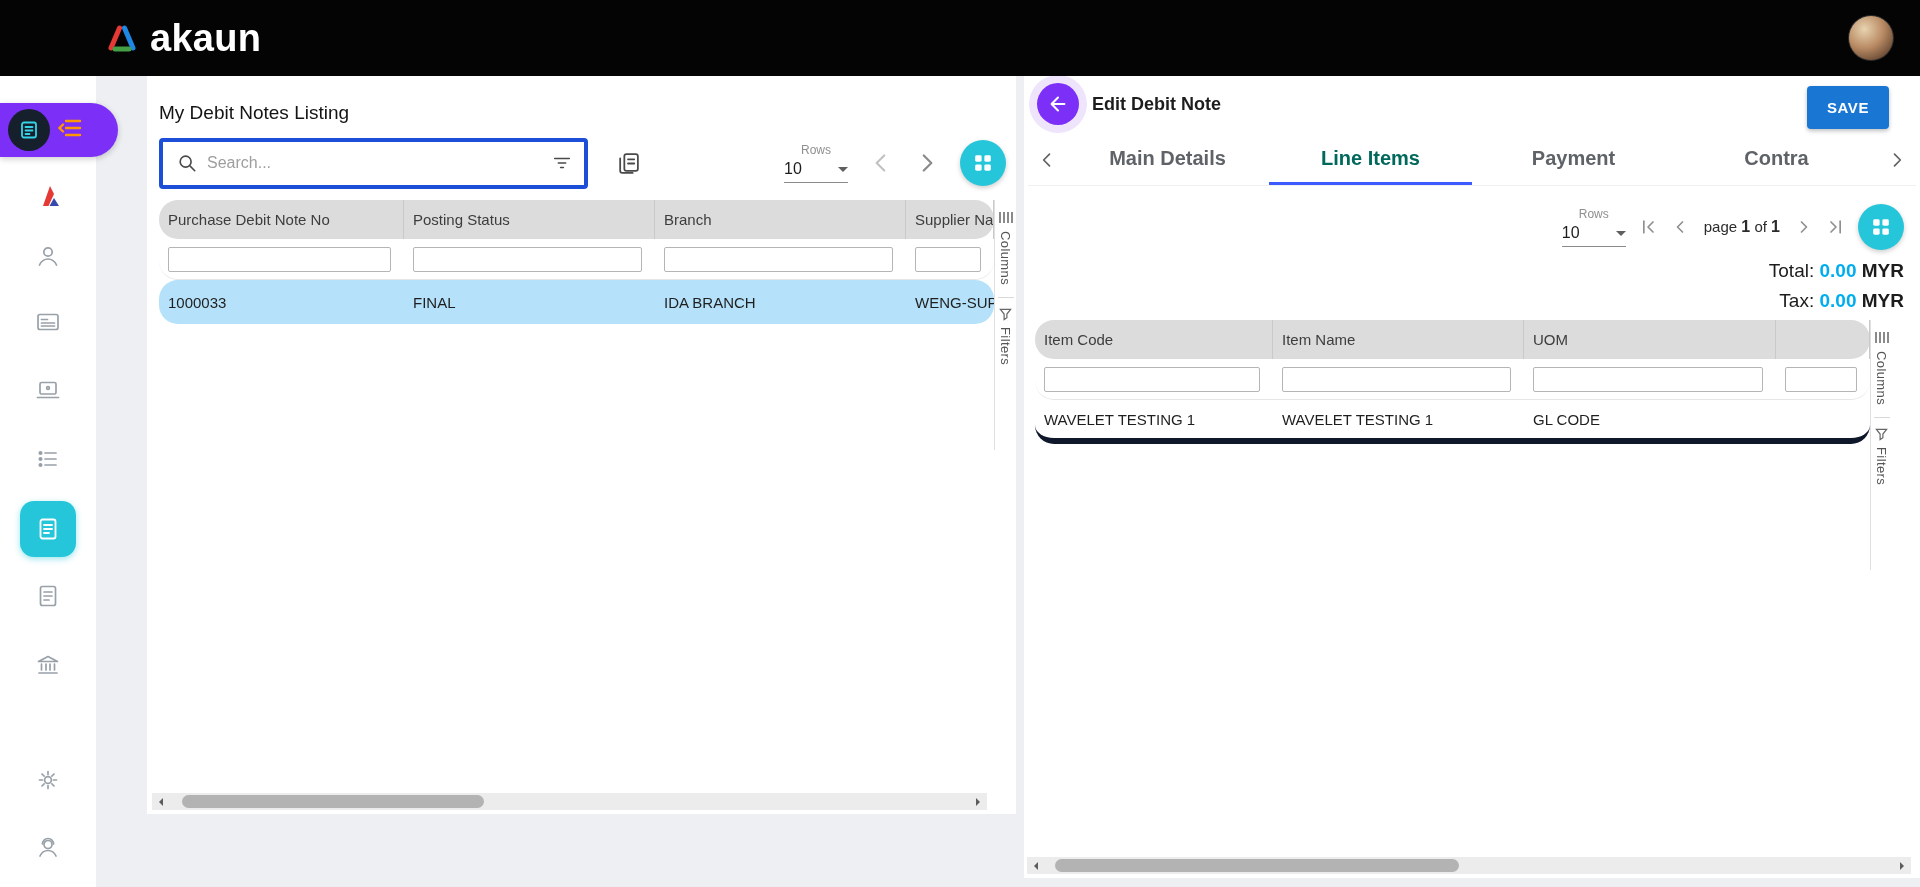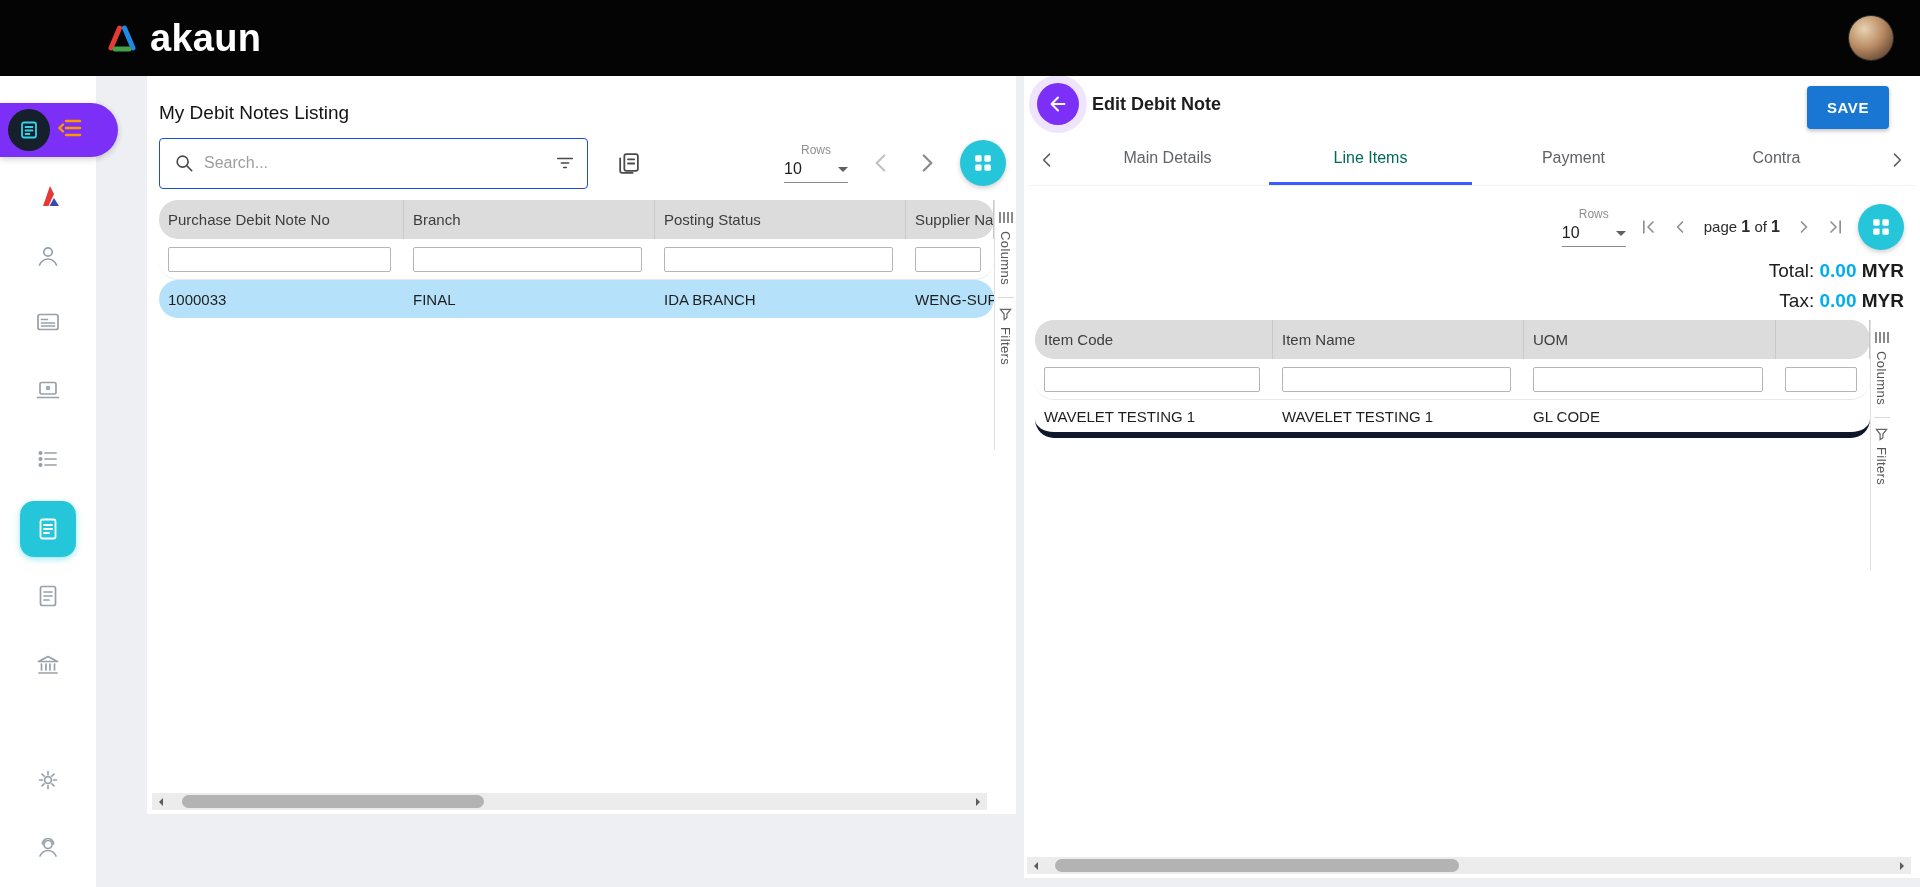--- a/index.html
+++ b/index.html
@@ -28,21 +28,21 @@
   .gicon { stroke:#98a0a8; fill:none; stroke-width:1.7; stroke-linecap:round; stroke-linejoin:round; }
   .tile { width:56px; height:56px; border-radius:14px; background:#26c6da; display:flex; align-items:center; justify-content:center;
           box-shadow:0 2px 6px rgba(38,198,218,.45); }
   
   .panel { position:absolute; background:#fff; }
   .panel-left  { left:147px;  top:76px; width:869px; height:738px; }
   .panel-right { left:1024px; top:76px; width:896px; height:802px;padding-left:25px; }
   
   .lp-title { position:absolute; top:26px; left:12px; font-size:19px; font-weight:500; color:#141414; }
   .lp-toolbar { position:absolute; top:60px; left:12px; right:10px; height:54px; display:flex; align-items:center; }
-  .searchbox { width:429px; height:51px; border:1px solid #1d4ed8; border-radius:4px; display:flex; align-items:center;
+  .searchbox { width:429px; height:51px; border:4px solid #1d4ed8; border-radius:4px; display:flex; align-items:center;
                padding:0 12px 0 14px; gap:10px; background:#fff; }
   .searchbox input { flex:1; border:none; outline:none; font-size:16px; color:#333; font-family:"Liberation Sans",sans-serif; }
   .searchbox input::placeholder { color:#9e9e9e; }
   .tool-icon { display:flex; align-items:center; justify-content:center; }
   .pages-icon { margin-left:28px; }
   .cluster { margin-left:auto; display:flex; align-items:center; gap:20px; }
   .rows-select { width:64px; cursor:pointer; }
   .rows-label { font-size:12px; color:#8f8f8f; display:block; margin-bottom:3px;text-align:center; }
   .rows-value { display:flex; align-items:center; justify-content:space-between; border-bottom:1px solid #8a8a8a;
                 padding-bottom:4px; font-size:16px; color:#1d1d1d; }
@@ -57,21 +57,21 @@
   .grid { display:grid;border-radius:19px; }
   .lgrid { grid-template-columns:245px 251px 251px 88px; }
   .rgrid { grid-template-columns:238px 251px 252px 94px; }
   .thead { background:#dcdcdc; height:39px; }
   .th { display:flex; align-items:center; padding-left:9px; font-size:15px; color:#3d3d3d;
         border-right:1px solid #c9c9c9; white-space:nowrap; overflow:hidden; }
   .tfilter { background:#fff; height:41px; border-bottom:1px solid #e6e6e6; }
   .tf { display:flex; align-items:center; padding-left:9px; padding-right:13px; }
   .filter-input { width:100%; height:25px; border:1px solid #b5b5b5; border-radius:2px; background:#fff; outline:none;
                   font-size:14px; padding:0 4px; font-family:"Liberation Sans",sans-serif; }
-  .trow { height:38px; }
+  .trow { height:44px; }
   .td { display:flex; align-items:center; padding-left:9px; font-size:15px; color:#1f1f1f;
         white-space:nowrap; overflow:hidden; }
   .sel { background:#b5e2fa; }
   .rowline { background:#fff; border-bottom:6px solid #0f172a; }
   
   .strip { position:absolute; width:22px; border-left:1px solid #e0e0e0; display:flex; flex-direction:column;
            align-items:center; padding-top:12px; background:#fff; }
   .strip-l { top:124px; right:0;  height:250px; }
   .strip-r { top:244px; right:28px; height:250px; }
   .grip { display:flex; gap:2px; margin-bottom:8px; }
@@ -94,22 +94,22 @@
   .back-btn { position:absolute; left:13px; top:7px; width:42px; height:42px; border-radius:50%; border:none;
               background:#7b2ff7; display:flex; align-items:center; justify-content:center; cursor:pointer;
               box-shadow:0 0 0 8px #eee4fb; }
   .rp-title { position:absolute; left:68px; top:18px; font-size:18px; font-weight:700; color:#1d1d1d; }
   .save-btn { position:absolute; right:31px; top:10px; width:82px; height:43px; background:#1976d2; color:#fff;
               border:none; border-radius:4px; font-size:15px; font-weight:700; letter-spacing:.6px; cursor:pointer;
               box-shadow:0 2px 4px rgba(0,0,0,.25); font-family:"Liberation Sans",sans-serif; }
   .tabs { position:absolute; top:58px; left:4px; right:4px; height:52px; display:flex; align-items:stretch;
           border-bottom:1px solid #f1f1f1; }
   .tab-chev { width:38px; display:flex; align-items:center; justify-content:center; cursor:pointer; }
-  .tab { flex:1; display:flex; align-items:center; justify-content:center; font-size:16px; color:#5f6368;
-         cursor:pointer; border-bottom:3px solid transparent; }
+  .tab { flex:1; display:flex; align-items:center; justify-content:center; font-size:20px; color:#5f6368;
+         cursor:pointer; border-bottom:3px solid transparent;font-weight:bold; }
   .tab.active { color:#00695c; border-bottom-color:#3d5afe; }
   .rp-controls { position:absolute; top:128px; right:16px; display:flex; align-items:center; gap:12px; }
   .pgi { stroke:#8f8f8f; stroke-width:2; fill:none; stroke-linecap:round; stroke-linejoin:round; cursor:pointer; }
   .page-text { font-size:15px; color:#2b2b2b; margin:0 2px; }
   .page-text b { font-size:16px; }
   .totals { position:absolute; top:180px; right:16px; text-align:right; font-size:19px; line-height:30px; color:#1c1c1c; }
   .amount { color:#00aeef; font-weight:700; }
   .cur { font-weight:700; }
 </style>
 </head>
@@ -255,22 +255,22 @@
           <rect x="3.5" y="13.5" width="7" height="7" rx="1.6"></rect>
             <rect x="13.5" y="13.5" width="7" height="7" rx="1.6"></rect>
         </svg>
       </button>
     </div>
   </div>
 
   <div class="table-wrap tw-left">
     <div class="grid lgrid thead">
       <div class="th">Purchase Debit Note No</div>
+      <div class="th">Posting Status</div>
       <div class="th">Branch</div>
-      <div class="th">Posting Status</div>
       <div class="th">Supplier Na</div>
     </div>
     <div class="grid lgrid tfilter">
       <div class="tf">
           <input class="filter-input" style="">
         </div>
       <div class="tf">
           <input class="filter-input" style="">
         </div>
       <div class="tf">

